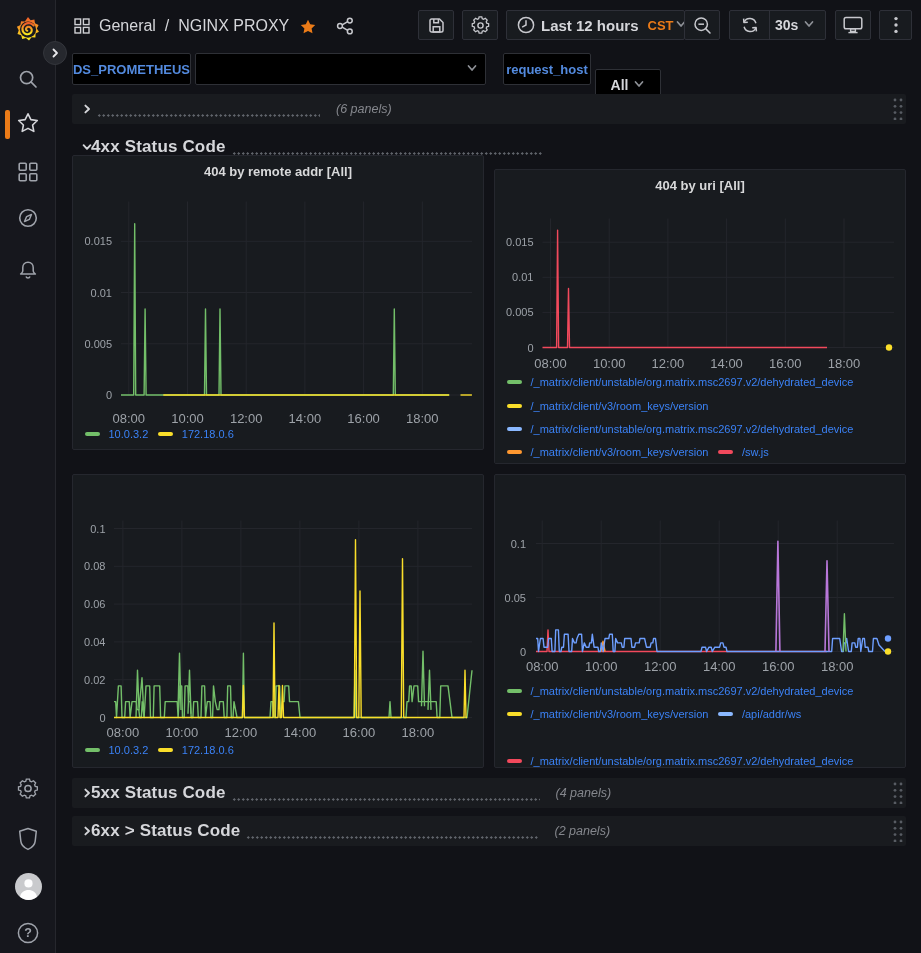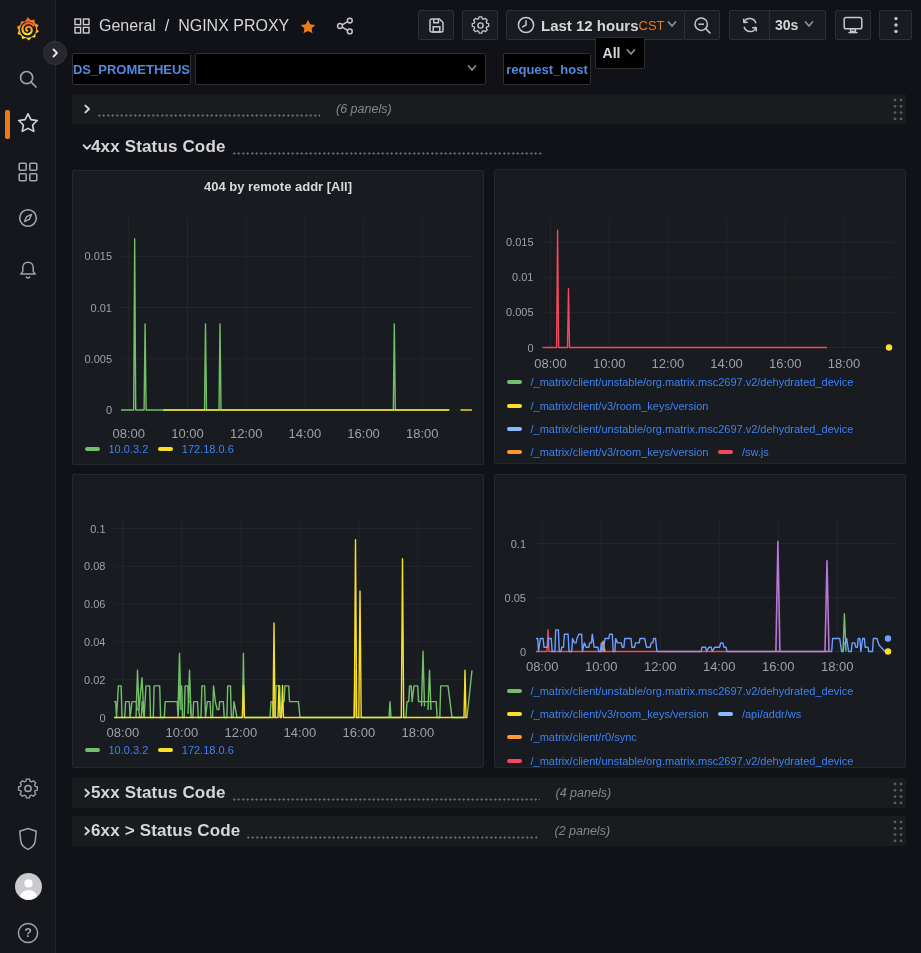--- a/index.html
+++ b/index.html
@@ -129,21 +129,21 @@
       <path fill="none" stroke="#c7c8cd" stroke-width="1.4" d="M8 1.5 L11 1.5 L11.5 3.6 L13 4.2 L14.9 3.1 L17 5.2 L15.9 7.1 L16.5 8.6 L18.6 9.1 L18.6 12.1 L16.5 12.6 L15.9 14.1 L17 16 L14.9 18.1 L13 17 L11.5 17.6 L11 19.7 L8 19.7 L7.5 17.6 L6 17 L4.1 18.1 L2 16 L3.1 14.1 L2.5 12.6 L0.4 12.1 L0.4 9.1 L2.5 8.6 L3.1 7.1 L2 5.2 L4.1 3.1 L6 4.2 L7.5 3.6 Z" transform="scale(0.9) translate(1,-0.6)"></path>
       <circle cx="9.5" cy="9.5" r="2.6" fill="none" stroke="#c7c8cd" stroke-width="1.4"></circle>
     </svg>
   </div>
 <div class="btn" style="left:506px;top:10px;width:179px;justify-content:flex-start;padding-left:10px">
     <svg width="18" height="18" viewBox="0 0 18 18" style="">
       <circle cx="9" cy="9" r="7.6" fill="none" stroke="#c7c8cd" stroke-width="1.5"></circle>
       <path d="M9 4.8 L9 9 L5.6 10.8" fill="none" stroke="#c7c8cd" stroke-width="1.5" stroke-linecap="round"></path>
     </svg>
     <span style="color:#d5d6da;font-size:15px;font-weight:bold;margin-left:6px">Last 12 hours</span>
-    <span style="color:#eb7b18;font-size:13px;font-weight:normal;">CST</span>
+    <span style="color:#eb7b18;font-size:13px;font-weight:bold;margin-left:9px">CST</span>
     <span style="margin-left:1px"><svg width="12" height="12" viewBox="0 0 12 12" style="">
         <path d="M2.5 4 L6 8 L9.5 4" fill="none" stroke="#8e9197" stroke-width="1.7" stroke-linecap="round" stroke-linejoin="round"></path>
       </svg></span>
   </div>
 <div class="btn" style="left:684px;top:10px;width:36px">
     <svg width="19" height="19" viewBox="0 0 19 19" style="">
       <circle cx="8.2" cy="8.2" r="6.2" fill="none" stroke="#c7c8cd" stroke-width="1.5"></circle>
       <line x1="12.9" y1="12.9" x2="17" y2="17" stroke="#c7c8cd" stroke-width="1.5" stroke-linecap="round"></line>
       <line x1="5.4" y1="8.2" x2="11" y2="8.2" stroke="#c7c8cd" stroke-width="1.5"></line>
     </svg>
@@ -180,21 +180,21 @@
   </div>
 <div class="vbox" style="left:195px;top:53px;width:291px">
     <span style="display:inline-block;margin-left:5px;width:265px;height:21px;background:#000"></span>
     <span style="margin-left:0px"><svg width="12" height="12" viewBox="0 0 12 12" style="">
         <path d="M2.5 4 L6 8 L9.5 4" fill="none" stroke="#8e9197" stroke-width="1.7" stroke-linecap="round" stroke-linejoin="round"></path>
       </svg></span>
   </div>
 <div class="vbox" style="left:503px;top:53px;width:88px;justify-content:center">
     <span class="vlabel">request_host</span>
   </div>
-<div class="vbox" style="left:595px;top:37px;width:50px;justify-content:center">
+<div class="vbox" style="left:595px;top:69px;width:66px;justify-content:center">
     <span style="color:#d5d6da;font-size:14px;font-weight:bold">All</span>
     <span style="margin-left:5px"><svg width="12" height="12" viewBox="0 0 12 12" style="">
         <path d="M2.5 4 L6 8 L9.5 4" fill="none" stroke="#8e9197" stroke-width="1.7" stroke-linecap="round" stroke-linejoin="round"></path>
       </svg></span>
   </div>
 <div class="rowhdr" style="top:94px;">
     <span style="margin:2px -2px 0 9px"><svg width="12" height="12" viewBox="0 0 12 12" style="">
         <path d="M4.4 2.6 L8 6 L4.4 9.4" fill="none" stroke="#d5d6da" stroke-width="1.9" stroke-linecap="round" stroke-linejoin="round"></path>
       </svg></span>
     <span class="dots" style="width:223px"></span>
@@ -246,21 +246,21 @@
         <circle cx="2" cy="2" r="1.4" fill="#585c63"></circle>
         <circle cx="8" cy="2" r="1.4" fill="#585c63"></circle>
         <circle cx="2" cy="8.3" r="1.4" fill="#585c63"></circle>
         <circle cx="8" cy="8.3" r="1.4" fill="#585c63"></circle>
         <circle cx="2" cy="14.6" r="1.4" fill="#585c63"></circle>
         <circle cx="8" cy="14.6" r="1.4" fill="#585c63"></circle>
         <circle cx="2" cy="20.9" r="1.4" fill="#585c63"></circle>
         <circle cx="8" cy="20.9" r="1.4" fill="#585c63"></circle>
       </svg></span>
   </div>
-<div class="panel" style="left:72px;top:170px;height:295px">
+<div class="panel" style="left:72px;top:155px;height:295px">
 <div class="ptitle">404 by remote addr [All]</div>
 <div class="abs" style="left:0;top:0"><svg width="412" height="250" viewBox="0 0 412 250" style="">
         <line x1="48" y1="239.0" x2="399" y2="239.0" stroke="#24262c" stroke-width="1"></line>
         <line x1="48" y1="187.8" x2="399" y2="187.8" stroke="#24262c" stroke-width="1"></line>
         <line x1="48" y1="136.5" x2="399" y2="136.5" stroke="#24262c" stroke-width="1"></line>
         <line x1="48" y1="85.3" x2="399" y2="85.3" stroke="#24262c" stroke-width="1"></line>
         <line x1="55.8" y1="45.5" x2="55.8" y2="239.0" stroke="#24262c" stroke-width="1"></line>
         <line x1="114.5" y1="45.5" x2="114.5" y2="239.0" stroke="#24262c" stroke-width="1"></line>
         <line x1="173.2" y1="45.5" x2="173.2" y2="239.0" stroke="#24262c" stroke-width="1"></line>
         <line x1="231.9" y1="45.5" x2="231.9" y2="239.0" stroke="#24262c" stroke-width="1"></line>
@@ -281,20 +281,21 @@
 <div class="xlab" style="left:290.6px;top:255px">16:00</div>
 <div class="xlab" style="left:349.3px;top:255px">18:00</div>
 <div class="leg" style="left:12px;top:272px">
       <span class="ldash" style="background:#73BF69"></span>
       <span class="ltxt">10.0.3.2</span>
       <span class="ldash" style="background:#FADE2A"></span>
       <span class="ltxt">172.18.0.6</span>
     </div>
 </div>
 <div class="panel" style="left:494px;top:169px;height:295px">
+<div class="ptitle">404 by uri [All]</div>
 <div class="abs" style="left:0;top:0"><svg width="412" height="200" viewBox="0 0 412 200" style="">
         <line x1="47.5" y1="177.5" x2="399" y2="177.5" stroke="#24262c" stroke-width="1"></line>
         <line x1="47.5" y1="142.4" x2="399" y2="142.4" stroke="#24262c" stroke-width="1"></line>
         <line x1="47.5" y1="107.3" x2="399" y2="107.3" stroke="#24262c" stroke-width="1"></line>
         <line x1="47.5" y1="72.2" x2="399" y2="72.2" stroke="#24262c" stroke-width="1"></line>
         <line x1="55.5" y1="48.5" x2="55.5" y2="177.5" stroke="#24262c" stroke-width="1"></line>
         <line x1="114.2" y1="48.5" x2="114.2" y2="177.5" stroke="#24262c" stroke-width="1"></line>
         <line x1="172.9" y1="48.5" x2="172.9" y2="177.5" stroke="#24262c" stroke-width="1"></line>
         <line x1="231.6" y1="48.5" x2="231.6" y2="177.5" stroke="#24262c" stroke-width="1"></line>
         <line x1="290.3" y1="48.5" x2="290.3" y2="177.5" stroke="#24262c" stroke-width="1"></line>
@@ -405,20 +406,16 @@
 <div class="leg" style="left:12px;top:210px;right:0;overflow:hidden">
       <span class="ldash" style="background:#73BF69"></span>
       <span class="ltxt">/_matrix/client/unstable/org.matrix.msc2697.v2/dehydrated_device</span>
     </div>
     <div class="leg" style="left:12px;top:233px;right:0;overflow:hidden">
       <span class="ldash" style="background:#FADE2A"></span>
       <span class="ltxt">/_matrix/client/v3/room_keys/version</span>
       <span class="ldash" style="background:#8AB8FF"></span>
       <span class="ltxt">/api/addr/ws</span>
     </div>
-    <div class="leg" style="left:12px;top:256px;right:0;overflow:hidden">
-      <span class="ldash" style="background:#FF9830"></span>
-      <span class="ltxt">/_matrix/client/r0/sync</span>
-    </div>
     <div class="leg" style="left:12px;top:280px;right:0;overflow:hidden">
       <span class="ldash" style="background:#F2495C"></span>
       <span class="ltxt">/_matrix/client/unstable/org.matrix.msc2697.v2/dehydrated_device</span>
     </div>
 </div>
 </body></html>

